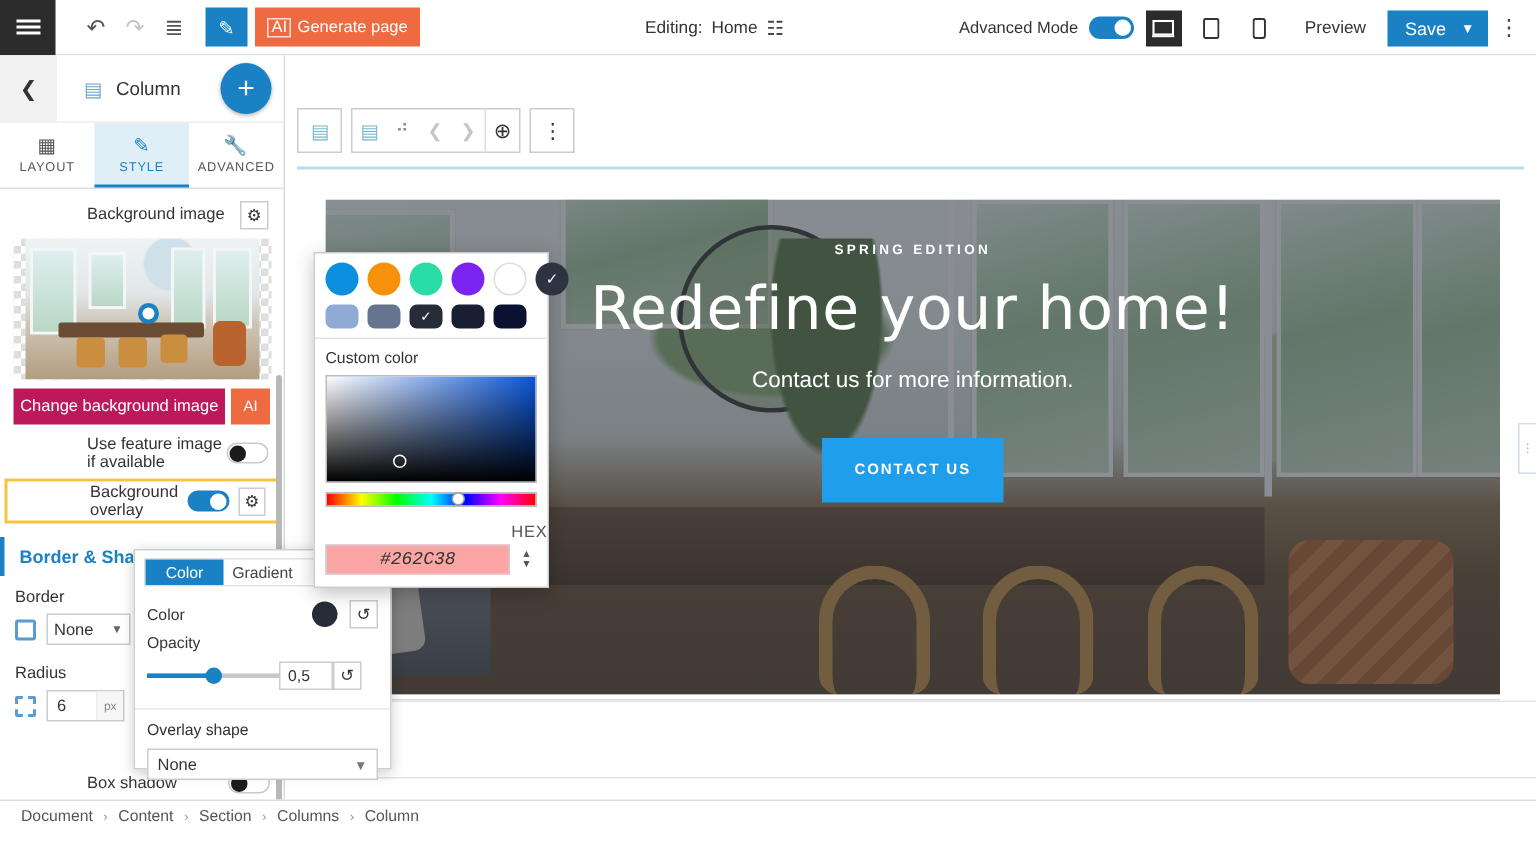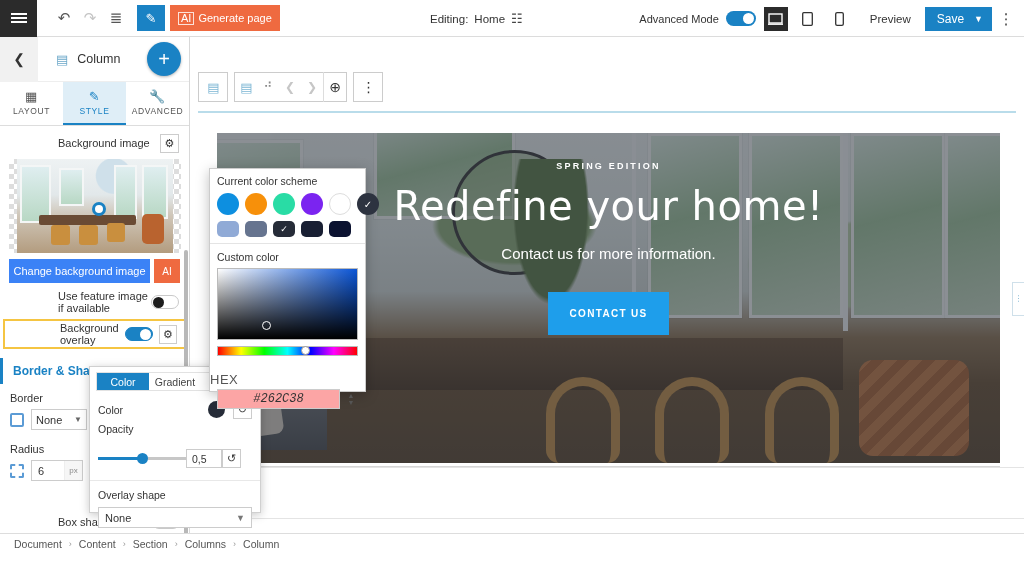--- a/index.html
+++ b/index.html
@@ -140,21 +140,21 @@
   }
   .thumb .chair { position:absolute; background:#c98f3e; border-radius:3px; }
   .thumb .handle {
     position:absolute; left:48%; top:46%; width:14px; height:14px;
     border-radius:50%; background:#fff; border:3px solid #1a82c4;
   }
   .change-bg {
     margin: 6px 9px 0 9px; display: flex; align-items: center; gap: 4px;
   }
   .change-bg .main {
-    flex: 1; height: 24px; background: #3b82f6; color: #fff; font-size: 11px;
+    flex: 1; height: 24px; background: #be185d; color: #fff; font-size: 11px;
     display: flex; align-items: center; justify-content: center; cursor: pointer;
   }
   .change-bg .ai {
     width: 26px; height: 24px; background: #ef6a40; color: #fff;
     display: flex; align-items: center; justify-content: center; font-size: 10px; cursor: pointer;
   }
   .mini-toggle {
     width: 28px; height: 14px; border-radius: 7px; border: 1px solid #c9c9c9;
     background: #fff; position: relative; cursor: pointer; flex:0 0 auto;
   }
@@ -323,21 +323,21 @@
   .swatch-circle {
     width: 17px; height: 17px; border-radius: 50%; background: #262c38; cursor: pointer; flex:0 0 auto;
   }
   .reset-btn {
     width: 19px; height: 19px; border: 1px solid #ccc; background:#fff; margin-left: 8px;
     display: flex; align-items: center; justify-content: center; font-size: 11px;
     color: #333; cursor: pointer; flex:0 0 auto;
   }
   .op-opacity { padding: 0 8px; margin-top: 4px; }
   .op-opacity .lab { font-size: 10.5px; color:#333; }
-  .slider-line { display: flex; align-items: center; margin-top: 14px; }
+  .slider-line { display: flex; align-items: center; margin-top: 6px; }
   .slider { position: relative; width: 88px; height: 3px; background: #c7c7c7; }
   .slider .fill { position:absolute; left:0; top:0; height:3px; width: 48%; background:#1a82c4; }
   .slider .knob2 {
     position: absolute; left: 44%; top: -4px; width: 11px; height: 11px;
     border-radius: 50%; background: #1a82c4; cursor: pointer;
   }
   .op-val {
     width: 36px; height: 19px; border: 1px solid #ccc; background:#fff;
     font-size: 10.5px; color: #333; display:flex; align-items:center; padding-left:5px;
   }
@@ -384,21 +384,21 @@
   }
   .cp-hue {
     margin: 6px 7px 0 7px; height: 10px; position: relative;
     background: linear-gradient(to right,#f00,#ff0,#0f0,#0ff,#00f,#f0f,#f00);
     border: 1px solid #bbb;
   }
   .cp-hue .hknob {
     position: absolute; left: 60%; top: -1px; width: 9px; height: 9px;
     border-radius: 50%; background: #fff; border: 1px solid #999; cursor: pointer;
   }
-  .cp-hexlab { text-align: left; font-size: 13px; color: #555; margin-top: 16px; letter-spacing:.5px;}
+  .cp-hexlab { text-align: right; font-size: 11px; color: #555; margin-top: 11px; letter-spacing:.5px;}
   .cp-hexrow { display: flex; align-items: center; gap: 4px; margin: 2px 7px 0 7px; }
   .cp-hexinput {
     flex: 1; height: 20px; border: 1px solid #ccc; background: #fca5a5;
     display: flex; align-items: center; justify-content: center;
     font-size: 12px; color: #333; font-family: "Liberation Mono", monospace; font-style: italic;
   }
   .cp-spin {
     width: 14px; height: 20px; display: flex; flex-direction: column;
     align-items: center; justify-content: center; color: #555; font-size: 7px;
     cursor: pointer; line-height: 1;
@@ -663,21 +663,20 @@
     <div class="op-shape">
       <div class="lab">Overlay shape</div>
       <div class="op-select">
         <span>None</span>
         <span class="c">▼</span>
       </div>
     </div>
   </div>
 
   <div class="cp">
-    <div class="cp-title">Current color scheme</div>
 
     <div class="cp-swatches">
       <div class="cp-srow">
         <span class="cp-dot" style="background:#0d8fe0"></span>
         <span class="cp-dot" style="background:#f7900a"></span>
         <span class="cp-dot" style="background:#29dca5"></span>
         <span class="cp-dot" style="background:#7b24f0"></span>
         <span class="cp-dot" style="background:#ffffff;border:1px solid #ddd"></span>
         <span class="cp-dot" style="background:#2d3340">
           <span>✓</span>

